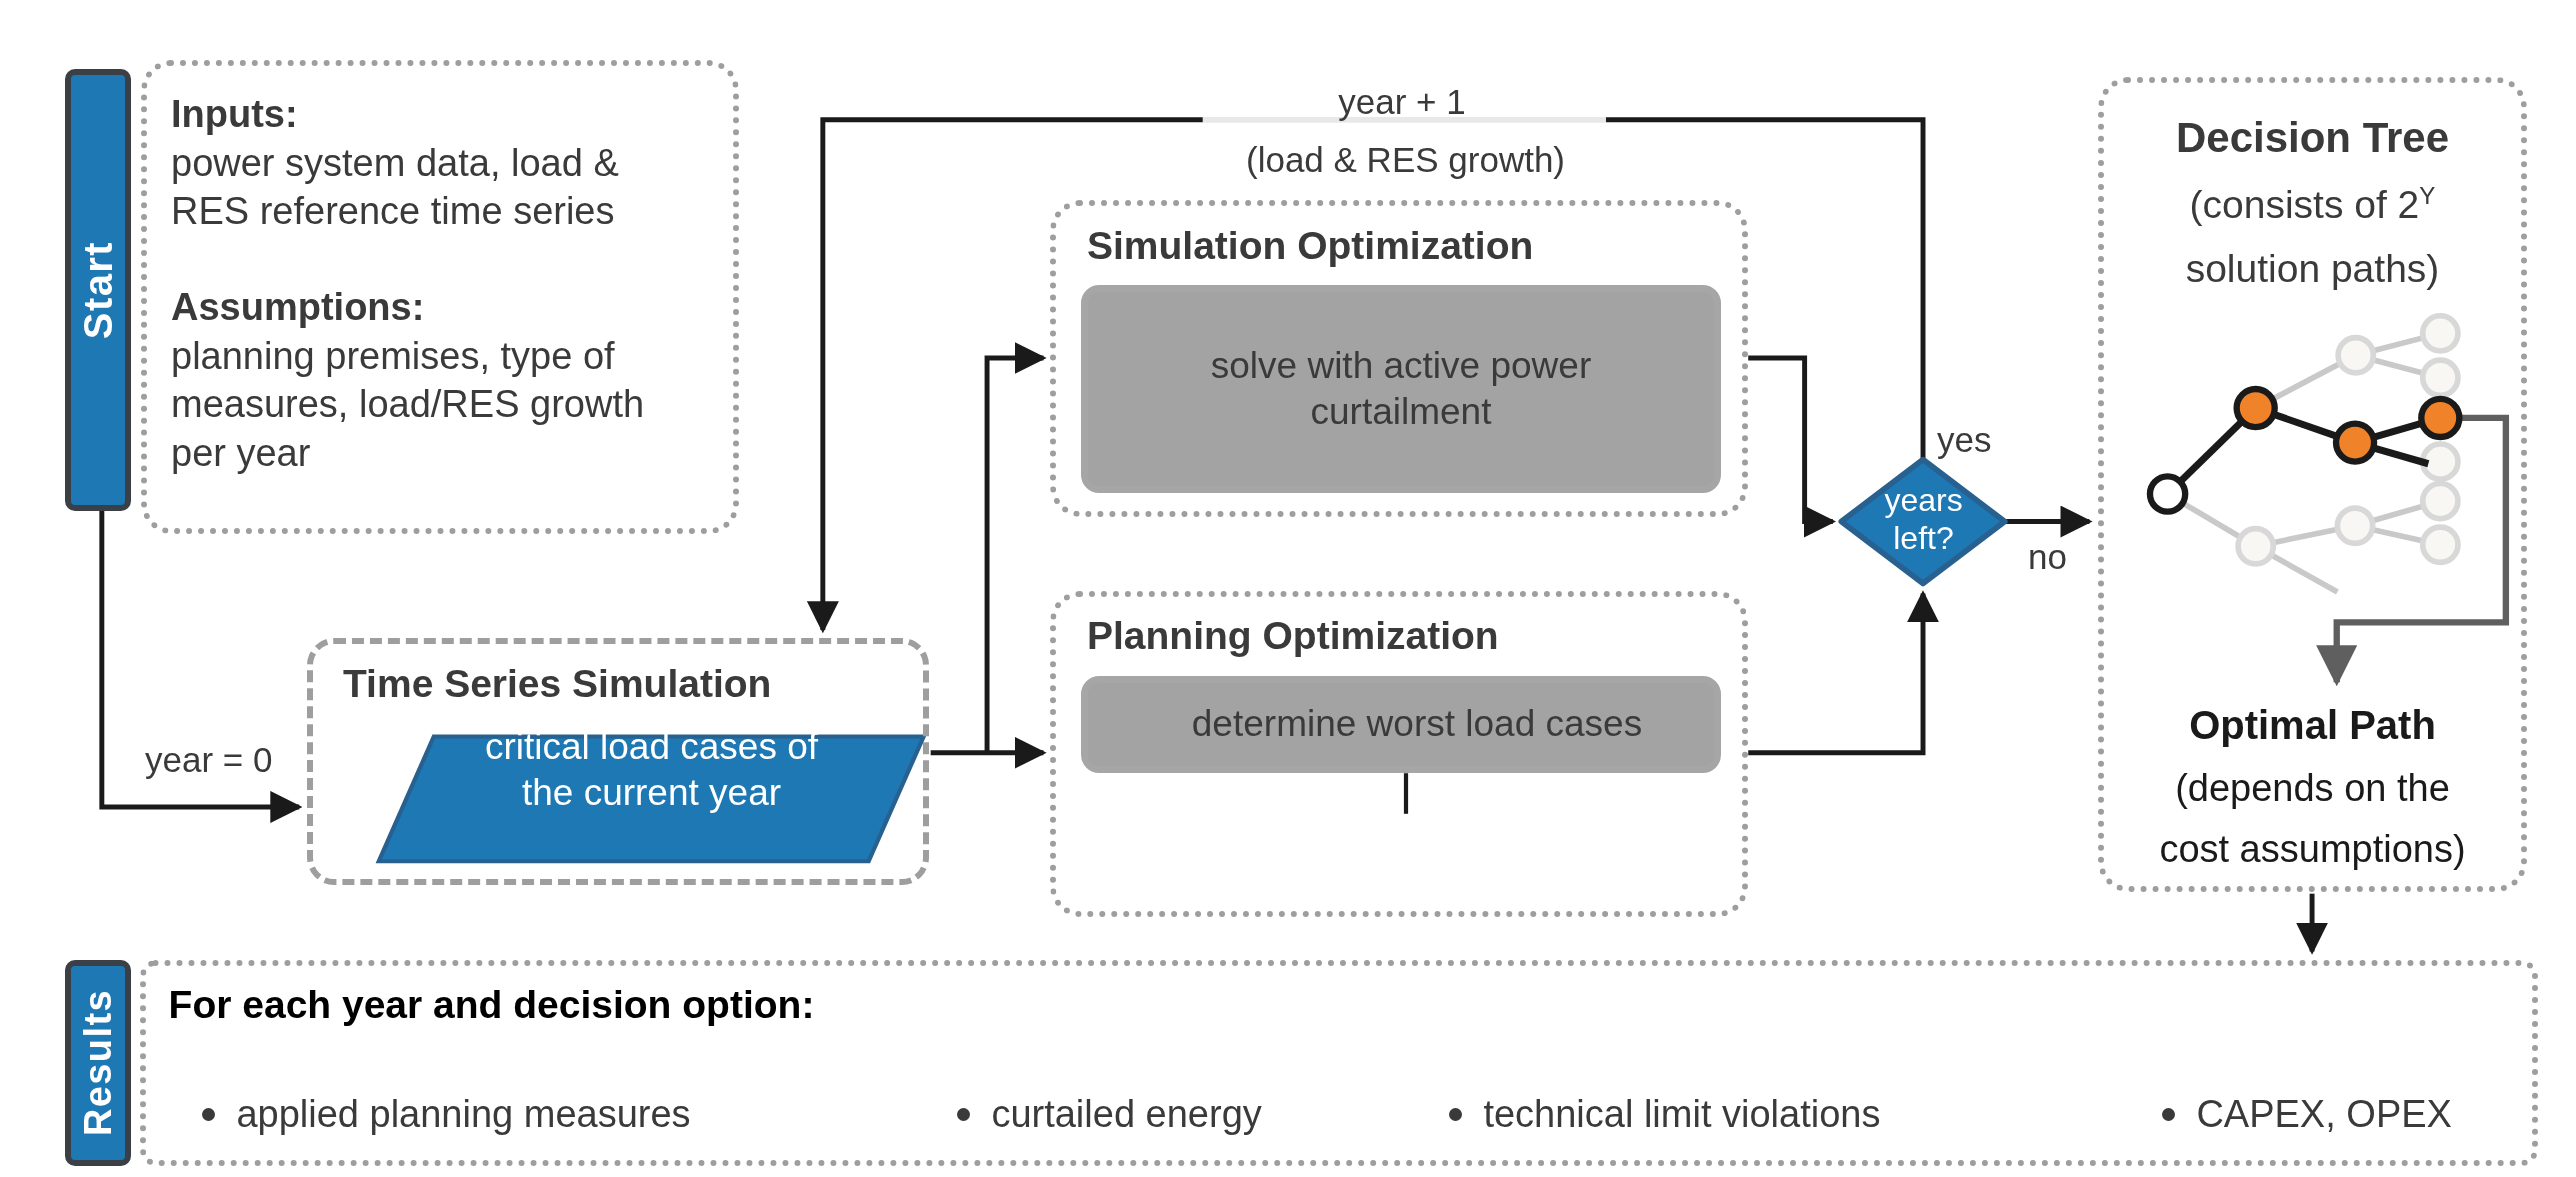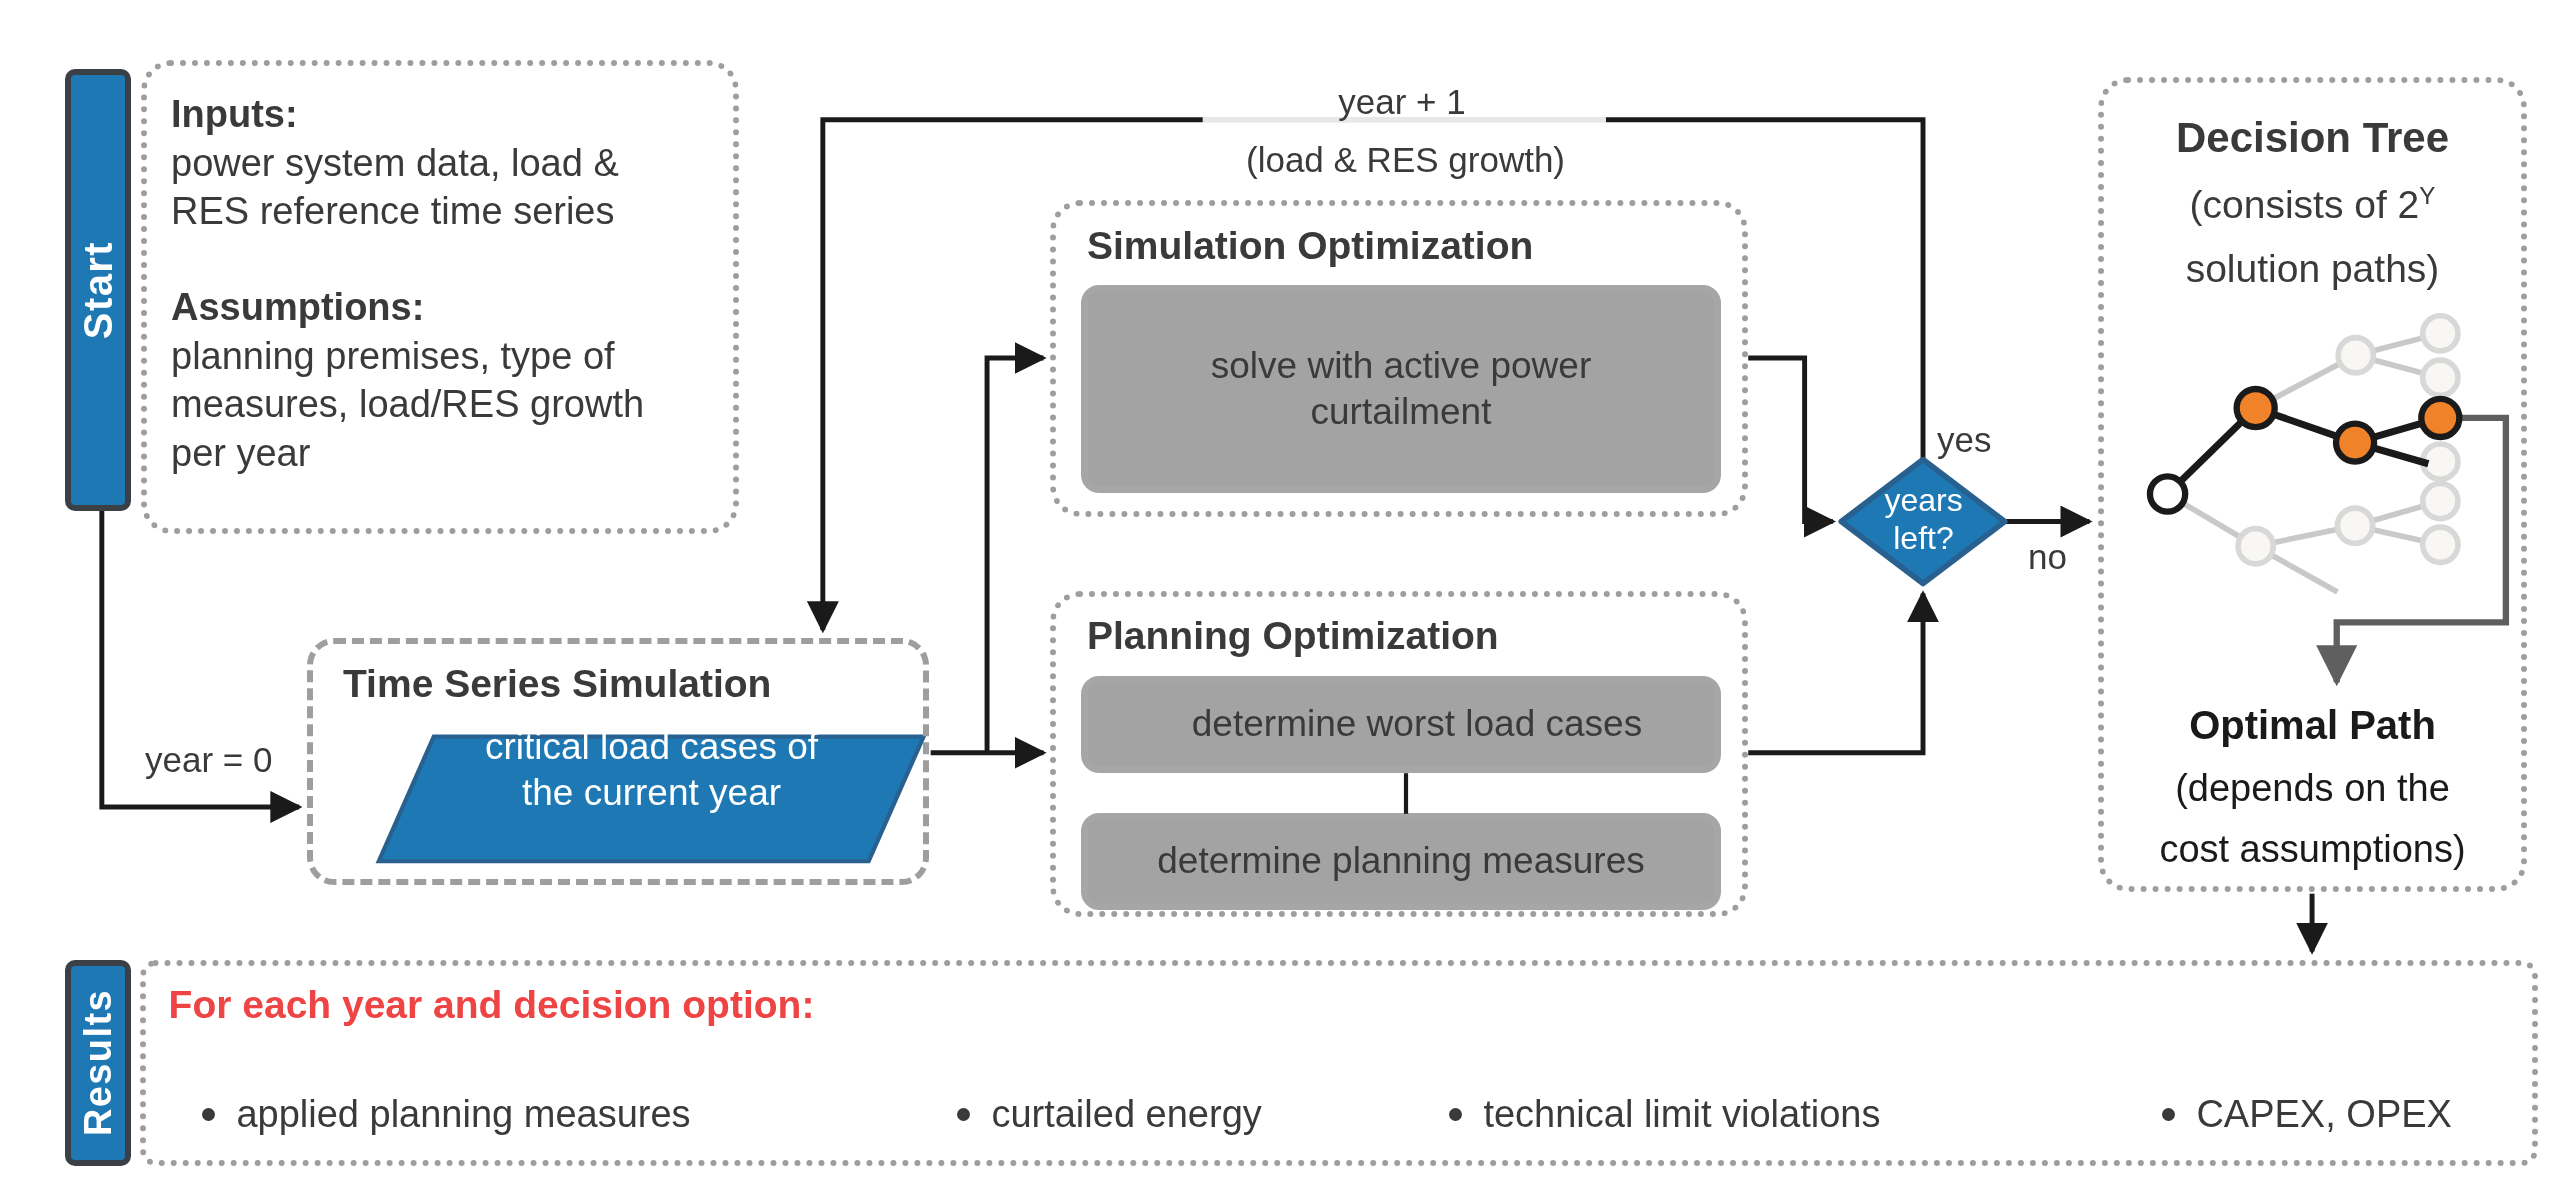--- a/index.html
+++ b/index.html
@@ -39,21 +39,21 @@
   }
   .diamond-label{
     position:absolute;left:1853px;top:481px;width:141px;z-index:4;
     color:#ffffff;font-size:32px;line-height:1.2;text-align:center;white-space:pre-line;
   }
   .dt-title{position:absolute;left:0;right:0;top:31px;text-align:center;font-size:42px;font-weight:bold;color:#3a3a3a;}
   .dt-sub{position:absolute;left:0;right:0;top:90px;text-align:center;font-size:39px;color:#3a3a3a;line-height:1.65;}
   .dt-sub sup{font-size:0.62em;vertical-align:super;line-height:0;}
   .opt-title{position:absolute;left:0;right:0;top:620px;text-align:center;font-size:40px;font-weight:bold;color:#1a1a1a;}
   .opt-sub{position:absolute;left:0;right:0;top:675px;text-align:center;font-size:38px;color:#1a1a1a;line-height:1.6;white-space:pre-line;}
-  .results-heading{position:absolute;left:22.6px;top:17px;font-size:39px;font-weight:bold;color:#ef4444;white-space:nowrap;text-align:right;}
+  .results-heading{position:absolute;left:22.6px;top:17px;font-size:39px;font-weight:bold;color:#000000;white-space:nowrap;text-align:right;}
   .bullet-item{position:absolute;top:124px;height:49px;display:flex;align-items:center;gap:21px;font-size:38px;color:#3a3a3a;white-space:nowrap;}
   .bullet-dot{width:13.4px;height:13.4px;border-radius:50%;background:#3a3a3a;flex:0 0 auto;}
 </style>
 </head>
 <body>
 
 <svg id="wires" width="2576" height="1177" viewBox="0 0 3654 1670">
   <defs>
     <marker id="ahB" viewBox="0 0 10 10" refX="9" refY="5" markerWidth="6.5" markerHeight="6.5" orient="auto-start-reverse">
       <path d="M0,0 L10,5 L0,10 z" fill="#1A1A1A"></path>
@@ -156,21 +156,20 @@
 
 <div class="dotbox" style="left:1050px;top:200px;width:698px;height:317px;">
   <div class="boxtitle" style="left:31px;top:18.3px;">Simulation Optimization</div>
   <div class="graybox" style="left:25px;top:79px;width:640px;height:208px;">solve with active power
 curtailment</div>
 </div>
 
 <div class="dotbox" style="left:1050px;top:591px;width:698px;height:326px;">
   <div class="boxtitle" style="left:31px;top:17px;">Planning Optimization</div>
   <div class="graybox" style="left:25px;top:79px;width:640px;height:97px;padding-left:32px;">determine worst load cases</div>
-  <div class="graybox" style="left:25px;top:216px;width:640px;height:97px;">determine planning measures</div>
   <svg width="14" height="41" style="position:absolute;left:343px;top:176px;" viewBox="0 0 20 58">
     <line x1="10" y1="0" x2="10" y2="58" stroke="#1A1A1A" stroke-width="6"></line>
   </svg>
 </div>
 
 <div class="diamond-label">years
 left?</div>
 <div class="label" style="left:1937px;top:420px;">yes</div>
 <div class="label" style="left:2028px;top:537px;">no</div>
 

